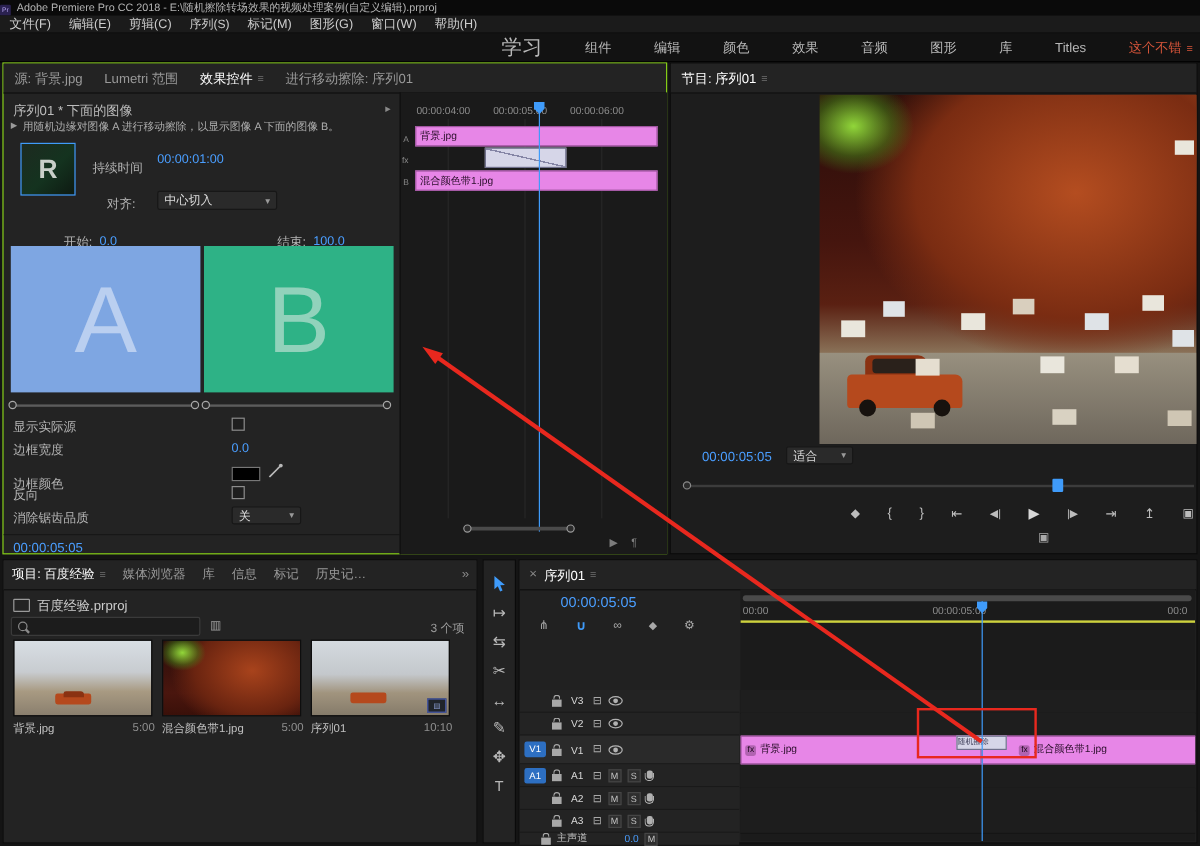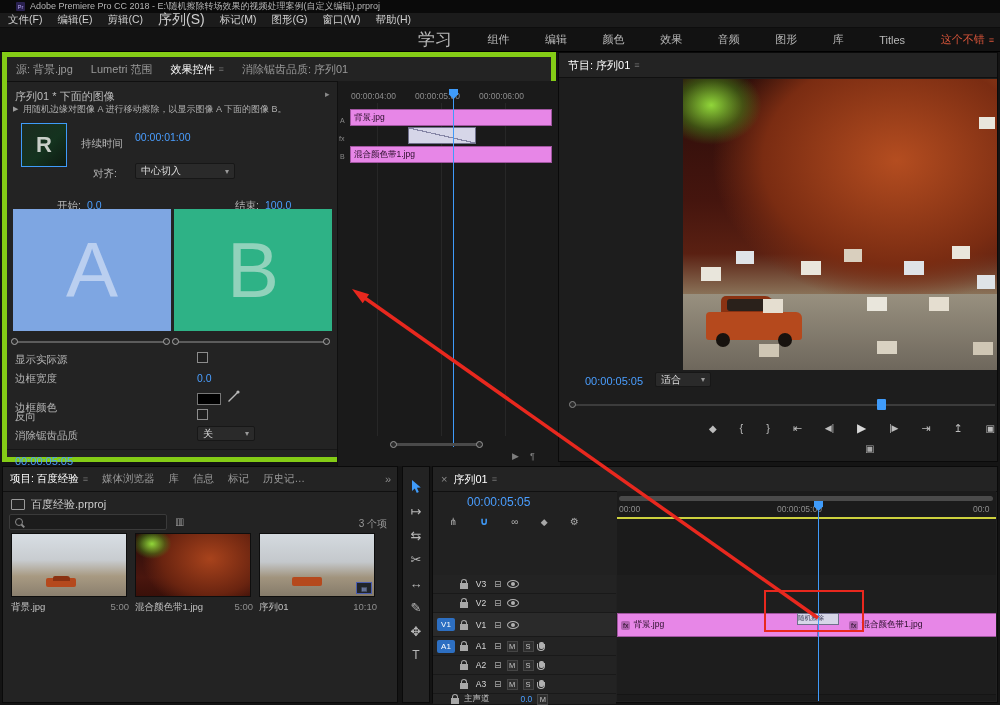--- a/index.html
+++ b/index.html
@@ -43,30 +43,30 @@
   .cardmeta{display:flex;justify-content:space-between;margin-top:4px;font-size:9.5px}
   .cname{color:#c0c0c0;max-width:78px;overflow:hidden;text-overflow:ellipsis;white-space:nowrap}
   .cdur{color:#8f8f8f}
   .ticon{height:24px;display:flex;align-items:center;justify-content:center}
 </style>
 </head>
 <body>
 
 <div id="app">
 
-  <div class="abs" style="left:0;top:0;width:1000px;height:13px;background:#0a0a0a;display:flex;align-items:center;gap:5px;padding-left:16px;box-sizing:border-box">
+  <div class="abs" style="left:0;top:0;width:1000px;height:13px;background:#0a0a0a;display:flex;align-items:flex-end;gap:5px;padding-left:0;box-sizing:border-box">
     <span style="width:9px;height:9px;background:#2a2150;color:#b9a8f5;font-size:5.5px;display:flex;align-items:center;justify-content:center;border-radius:1px">Pr</span>
     <span style="font-size:9px;color:#b5b5b5;white-space:nowrap">Adobe Premiere Pro CC 2018 - E:\随机擦除转场效果的视频处理案例(自定义编辑).prproj</span>
   </div>
 
   <div class="abs" style="left:0;top:13px;width:1000px;height:15px;background:#1b1b1b;display:flex;align-items:center;gap:15px;padding-left:8px;box-sizing:border-box;border-bottom:1px solid #0d0d0d">
     <span style="font-size:10.5px;color:#cfcfcf">文件(F)</span>
     <span style="font-size:10.5px;color:#cfcfcf">编辑(E)</span>
     <span style="font-size:10.5px;color:#cfcfcf">剪辑(C)</span>
-    <span style="font-size:14px;color:#cfcfcf">序列(S)</span>
+    <span style="font-size:10px;color:#cfcfcf">序列(S)</span>
     <span style="font-size:10.5px;color:#cfcfcf">标记(M)</span>
     <span style="font-size:10.5px;color:#cfcfcf">图形(G)</span>
     <span style="font-size:10.5px;color:#cfcfcf">窗口(W)</span>
     <span style="font-size:10.5px;color:#cfcfcf">帮助(H)</span>
   </div>
 
   <div class="abs" style="left:0;top:28px;width:1000px;height:23px;background:#121212;border-bottom:1px solid #000">
     <div class="abs" style="left:418px;right:6px;top:0;bottom:0;display:flex;align-items:center;justify-content:space-between">
       <span style="font-size:17px;color:#b8b8b8">学习</span>
       <span style="font-size:11px;color:#b8b8b8">组件</span>
@@ -77,34 +77,34 @@
       <span style="font-size:11px;color:#b8b8b8">图形</span>
       <span style="font-size:11px;color:#b8b8b8">库</span>
       <span style="font-size:11px;color:#b8b8b8">Titles</span>
       <span style="font-size:11px;color:#d8553a;display:flex;gap:4px;align-items:center">
         <span>这个不错</span>
         <span class="pmenu" style="color:#d8553a">≡</span>
       </span>
     </div>
   </div>
 
-  <div class="panel" style="left:2px;top:52px;width:554px;height:410px;border:5px solid #84cc16">
+  <div class="panel" style="left:2px;top:52px;width:554px;height:410px;border:1px solid #84cc16">
     <div class="tabbar">
       <span class="tab">
           <span>源: 背景.jpg</span>
         </span>
       <span class="tab">
           <span>Lumetri 范围</span>
         </span>
       <span class="tab active">
           <span>效果控件</span>
           <span class="pmenu">≡</span>
         </span>
       <span class="tab">
-          <span>消除锯齿品质: 序列01</span>
+          <span>进行移动擦除: 序列01</span>
         </span>
     </div>
 
     <div class="abs" style="left:8px;top:32px;font-size:11px;color:#bcbcbc;white-space:nowrap">序列01 * 下面的图像</div>
     <div class="abs" style="left:318px;top:32px;font-size:9px;color:#8a8a8a">▸</div>
 
     <div class="abs" style="left:6px;top:48px;font-size:7px;color:#9a9a9a">▶</div>
     <div class="abs" style="left:16px;top:46px;width:296px;font-size:9px;color:#aeaeae;white-space:nowrap;overflow:hidden">用随机边缘对图像 A 进行移动擦除，以显示图像 A 下面的图像 B。</div>
 
     <div class="abs" style="left:14px;top:66px;width:44px;height:42px;border:1px solid #3f9bfa;background:linear-gradient(135deg,#1d2a20,#14331f 55%,#0e1a12);display:flex;align-items:center;justify-content:center">

